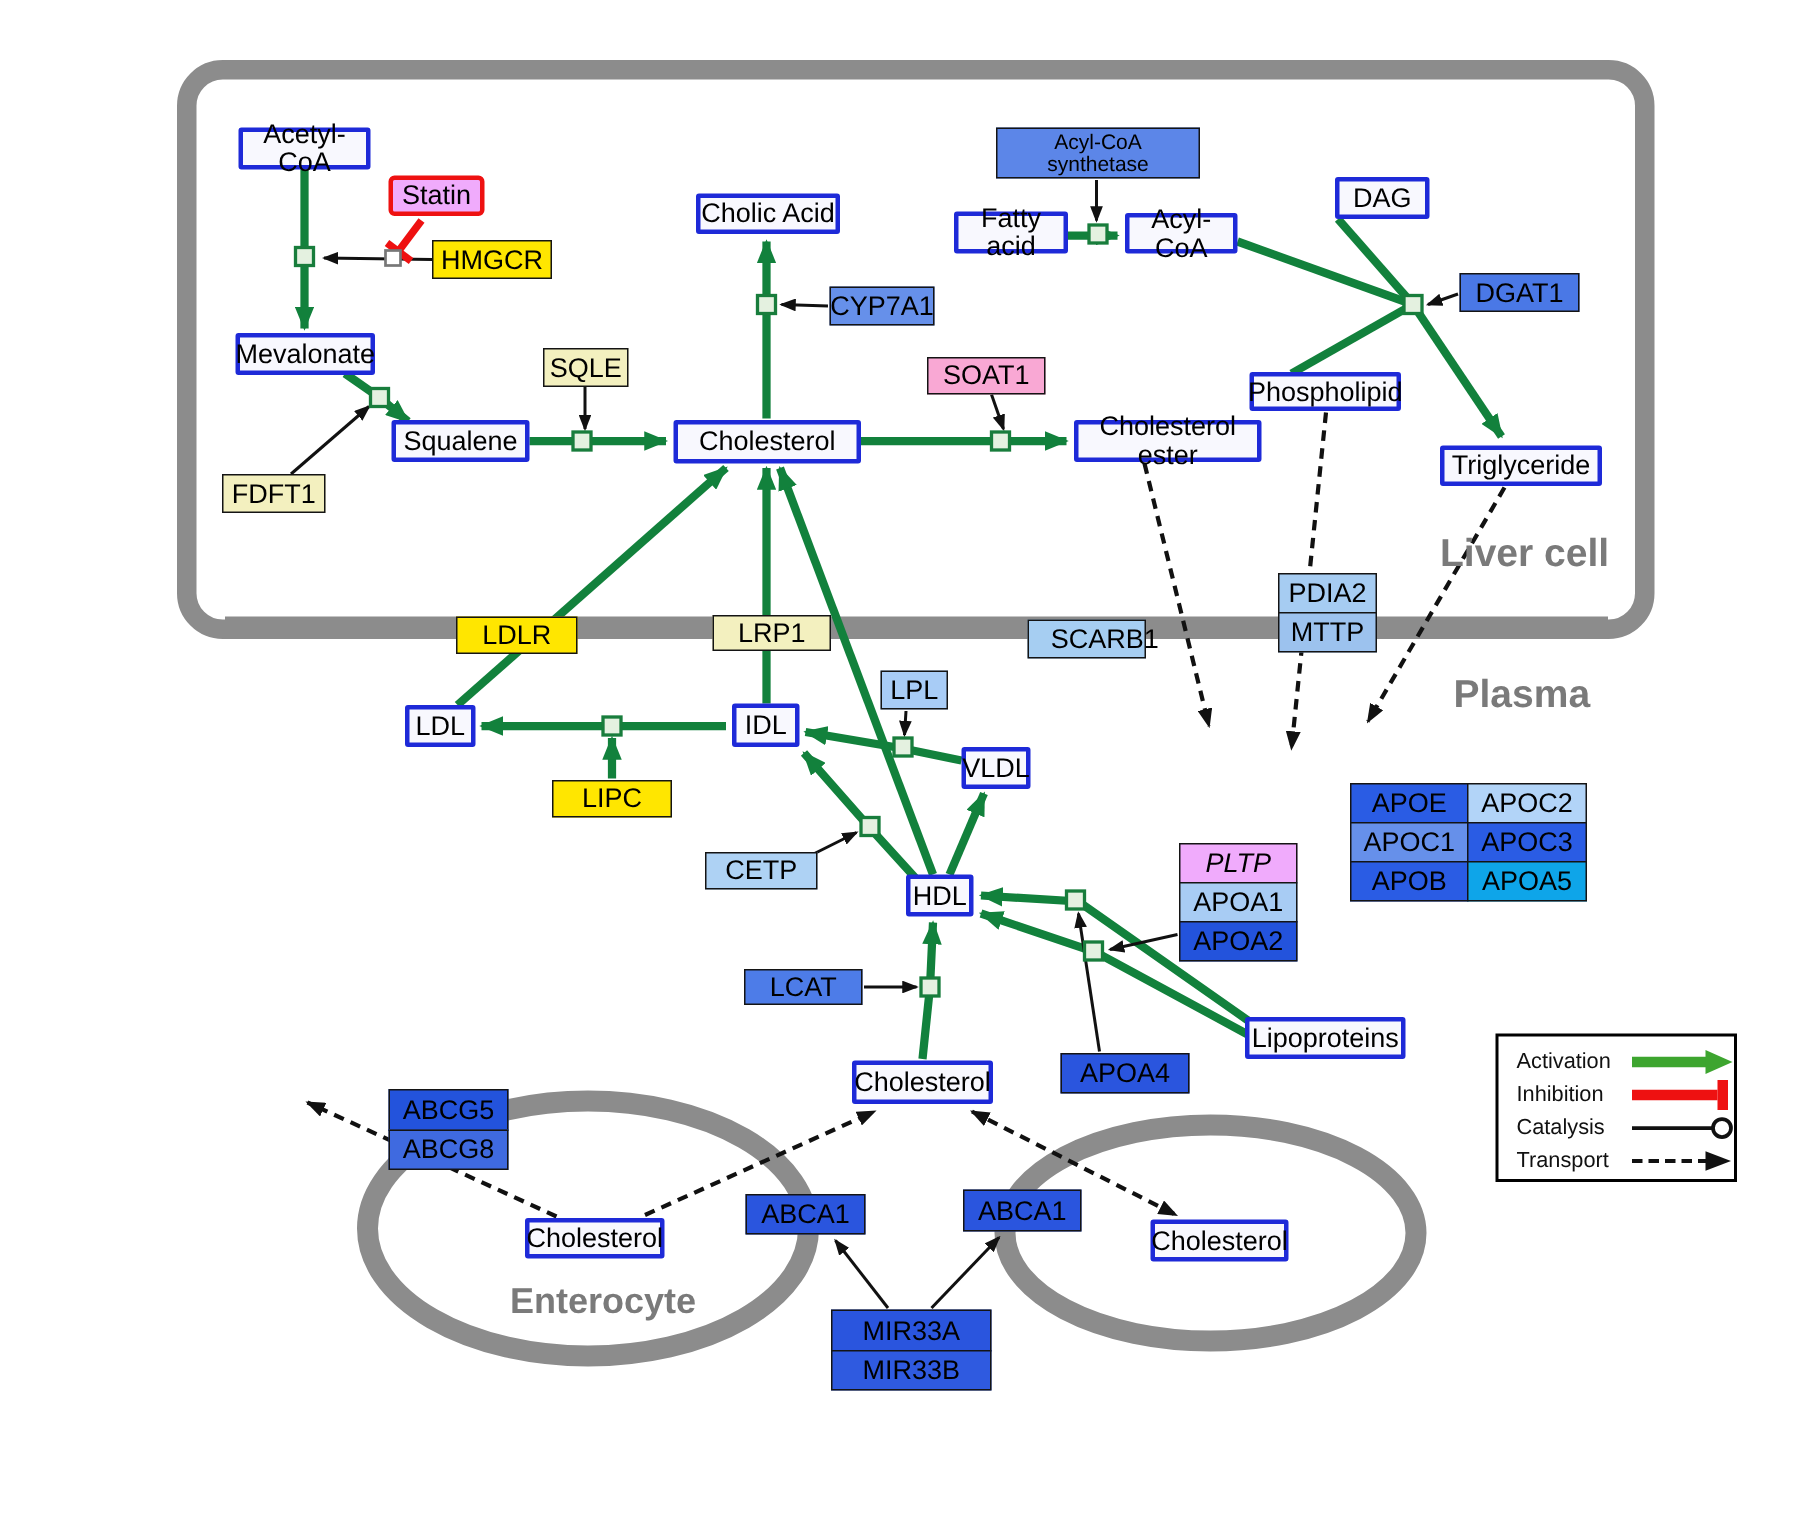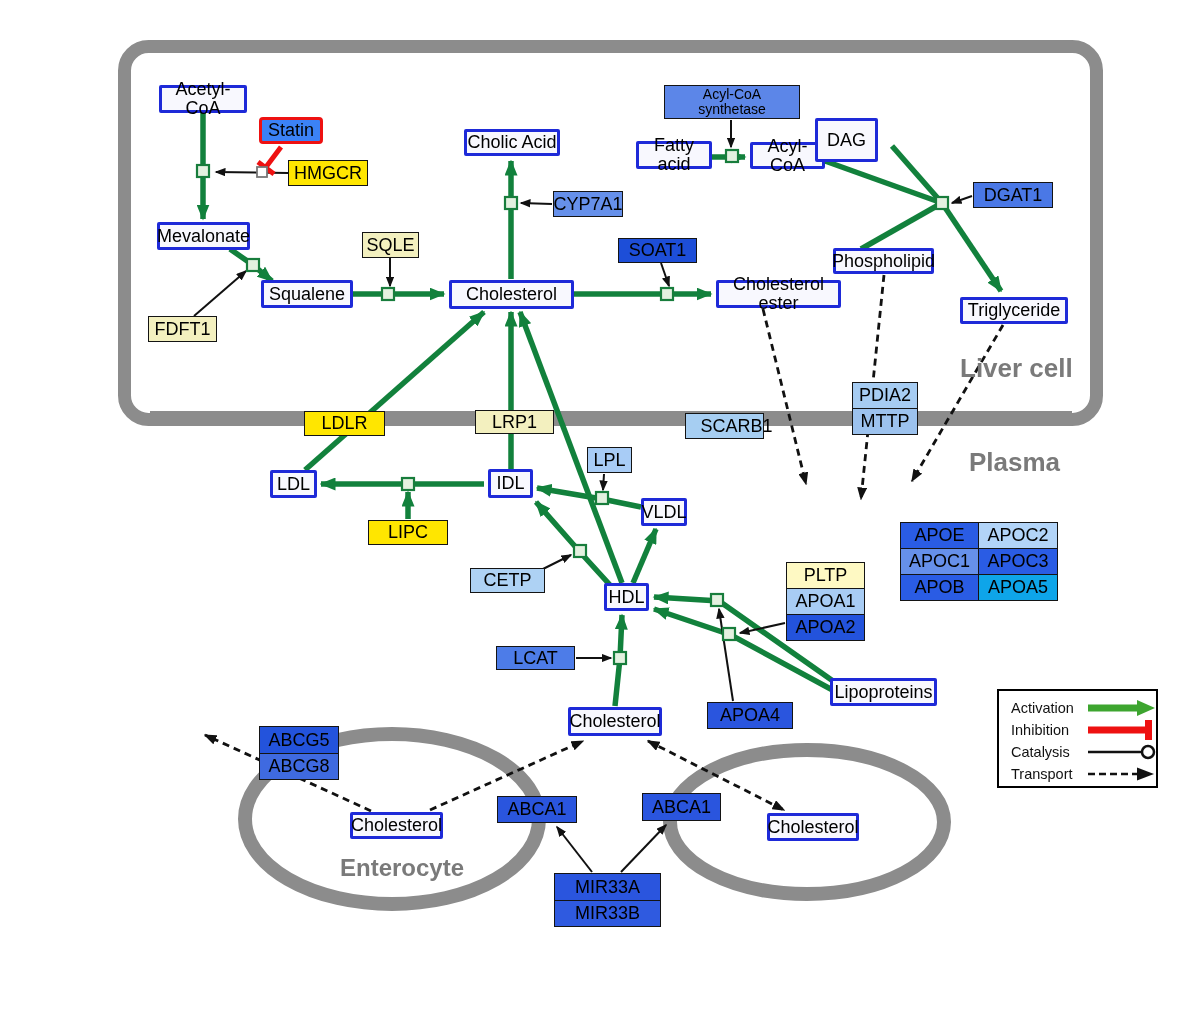--- a/index.html
+++ b/index.html
@@ -3,21 +3,21 @@
 <meta charset="utf-8">
 <style>
   html,body{margin:0;padding:0;background:#fff;}
   #canvas{position:relative;width:1200px;height:1013px;background:#fff;overflow:hidden;
           font-family:"Liberation Sans",sans-serif;}
   #edge-layer{position:absolute;left:0;top:0;}
   #nodes{position:absolute;left:0;top:0;width:100%;height:100%;}
   .node{position:absolute;box-sizing:border-box;display:flex;align-items:center;justify-content:center;
         font-size:18px;color:#000;text-align:center;white-space:pre-line;line-height:1.05;}
   .metab{background:#f8f8fe;border:3px solid #1e2ad8;border-radius:2px;}
-  .drug{background:#3b82f6;border:3px solid #ee1111;border-radius:4px;text-align:center;}
+  .drug{background:#f0abfc;border:3px solid #ee1111;border-radius:4px;text-align:center;}
   .gene{border:1.7px solid #141414;}
   .small{font-size:14px;}
   .comp-label{position:absolute;font-weight:bold;color:#7a7a7a;}
   #legend{position:absolute;box-sizing:border-box;background:#fff;border:2.5px solid #000;padding:6px 0 0 12px;}
   .lrow{display:flex;align-items:center;height:22px;}
   .lrow span{width:78px;font-size:14.5px;color:#111;}
 </style>
 </head>
 <body>
 
@@ -100,44 +100,44 @@
       <div class="node metab" style="left: 159px; top: 85px; width: 88px; height: 28px;">Acetyl-CoA</div>
       <div class="node drug" style="left: 259px; top: 117px; width: 64px; height: 27px;">Statin</div>
       <div class="node gene" style="background: rgb(255, 230, 0); left: 288px; top: 160px; width: 80px; height: 26px;">HMGCR</div>
       <div class="node metab" style="left: 157px; top: 222px; width: 93px; height: 28px;">Mevalonate</div>
       <div class="node gene" style="background: rgb(243, 240, 191); left: 148px; top: 316px; width: 69px; height: 26px;">FDFT1</div>
       <div class="node metab" style="left: 261px; top: 280px; width: 92px; height: 28px;">Squalene</div>
       <div class="node gene" style="background: rgb(243, 240, 191); left: 362px; top: 232px; width: 57px; height: 26px;">SQLE</div>
       <div class="node metab" style="left: 464px; top: 129px; width: 96px; height: 27px;">Cholic Acid</div>
       <div class="node gene" style="background: rgb(102, 144, 234); left: 553px; top: 191px; width: 70px; height: 26px;">CYP7A1</div>
       <div class="node metab" style="left: 449px; top: 280px; width: 125px; height: 29px;">Cholesterol</div>
-      <div class="node gene" style="background: #1d4ed8; left: 618px; top: 238px; width: 79px; height: 25px;">SOAT1</div>
+      <div class="node gene" style="background: #f9a8d4; left: 618px; top: 238px; width: 79px; height: 25px;">SOAT1</div>
       <div class="node metab" style="left: 716px; top: 280px; width: 125px; height: 28px;">Cholesterol ester</div>
       <div class="node gene small" style="background: rgb(92, 134, 232); left: 664px; top: 85px; width: 136px; height: 34px;">Acyl-CoA
 synthetase</div>
       <div class="node metab" style="left: 636px; top: 141px; width: 76px; height: 28px;">Fatty acid</div>
       <div class="node metab" style="left: 750px; top: 142px; width: 75px; height: 27px;">Acyl-CoA</div>
-      <div class="node metab" style="left: 815px; top: 118px; width: 63px; height: 44px;">DAG</div>
+      <div class="node metab" style="left: 890px; top: 118px; width: 63px; height: 28px;">DAG</div>
       <div class="node gene" style="background: rgb(74, 120, 230); left: 973px; top: 182px; width: 80px; height: 26px;">DGAT1</div>
       <div class="node metab" style="left: 833px; top: 248px; width: 101px; height: 26px;">Phospholipid</div>
       <div class="node metab" style="left: 960px; top: 297px; width: 108px; height: 27px;">Triglyceride</div>
       <div class="node gene" style="background: rgb(166, 204, 242); left: 852px; top: 382px; width: 66px; height: 27px;">PDIA2</div>
       <div class="node gene" style="background: rgb(156, 194, 238); left: 852px; top: 408px; width: 66px; height: 27px;">MTTP</div>
       <div class="node gene" style="background: rgb(255, 230, 0); left: 304px; top: 411px; width: 81px; height: 25px;">LDLR</div>
       <div class="node gene" style="background: rgb(243, 240, 191); left: 475px; top: 410px; width: 79px; height: 24px;">LRP1</div>
       <div class="node gene" style="background: rgb(166, 206, 242); left: 685px; top: 413px; width: 79px; height: 26px; padding-left: 24px;">SCARB1</div>
       <div class="node metab" style="left: 270px; top: 470px; width: 47px; height: 28px;">LDL</div>
       <div class="node metab" style="left: 488px; top: 469px; width: 45px; height: 29px;">IDL</div>
       <div class="node gene" style="background: rgb(168, 204, 246); left: 587px; top: 447px; width: 45px; height: 26px;">LPL</div>
       <div class="node metab" style="left: 641px; top: 498px; width: 46px; height: 28px;">VLDL</div>
       <div class="node gene" style="background: rgb(255, 230, 0); left: 368px; top: 520px; width: 80px; height: 25px;">LIPC</div>
       <div class="node gene" style="background: rgb(174, 210, 244); left: 470px; top: 568px; width: 75px; height: 25px;">CETP</div>
       <div class="node metab" style="left: 604px; top: 583px; width: 45px; height: 28px;">HDL</div>
       <div class="node gene" style="background: rgb(77, 124, 232); left: 496px; top: 646px; width: 79px; height: 24px;">LCAT</div>
-      <div class="node gene" style="background: #fef9c3; left: 786px; top: 562px; width: 79px; height: 27px;">PLTP</div>
+      <div class="node gene" style="background: #f0abfc; left: 786px; top: 562px; width: 79px; height: 27px; font-style: italic;">PLTP</div>
       <div class="node gene" style="background: rgb(168, 204, 244); left: 786px; top: 588px; width: 79px; height: 27px;">APOA1</div>
       <div class="node gene" style="background: rgb(35, 83, 220); left: 786px; top: 614px; width: 79px; height: 27px;">APOA2</div>
       <div class="node gene" style="background: rgb(42, 85, 222); left: 707px; top: 702px; width: 86px; height: 27px;">APOA4</div>
       <div class="node metab" style="left: 830px; top: 678px; width: 107px; height: 28px;">Lipoproteins</div>
       <div class="node gene" style="background: rgb(42, 92, 228); left: 900px; top: 522px; width: 79px; height: 27px;">APOE</div>
       <div class="node gene" style="background: rgb(178, 212, 248); left: 978px; top: 522px; width: 80px; height: 27px;">APOC2</div>
       <div class="node gene" style="background: rgb(102, 144, 234); left: 900px; top: 548px; width: 79px; height: 27px;">APOC1</div>
       <div class="node gene" style="background: rgb(42, 92, 228); left: 978px; top: 548px; width: 80px; height: 27px;">APOC3</div>
       <div class="node gene" style="background: rgb(42, 92, 228); left: 900px; top: 574px; width: 79px; height: 27px;">APOB</div>
       <div class="node gene" style="background: #0ea5e9; left: 978px; top: 574px; width: 80px; height: 27px;">APOA5</div>

